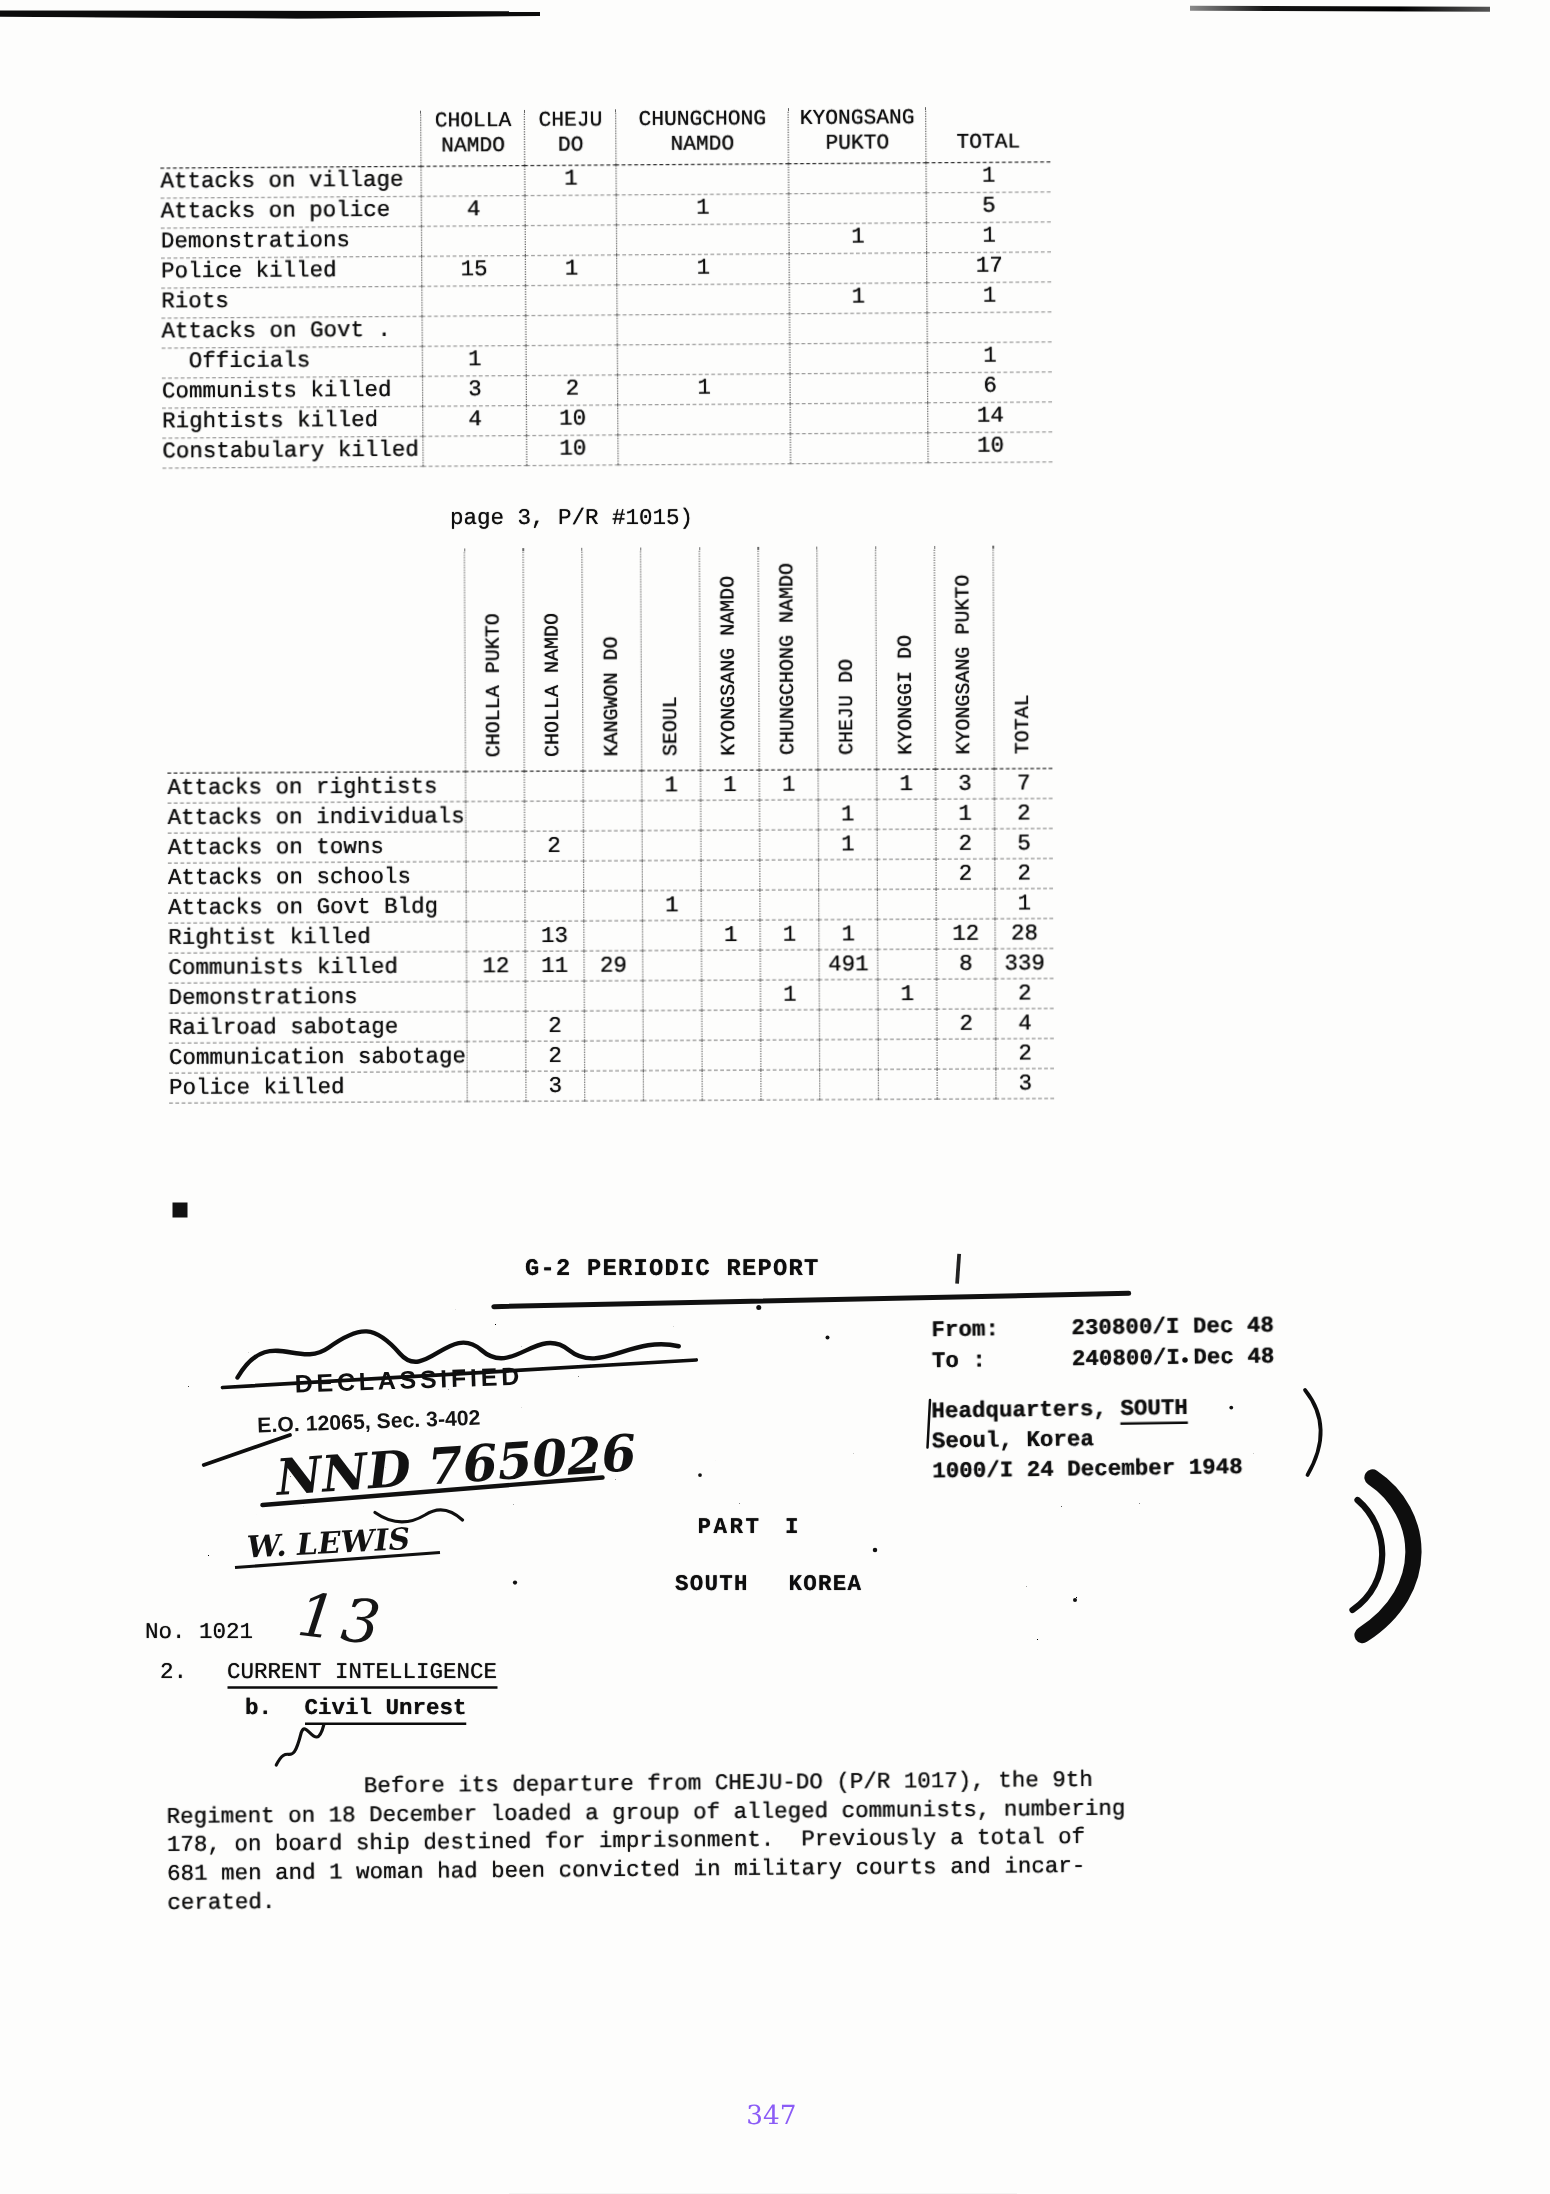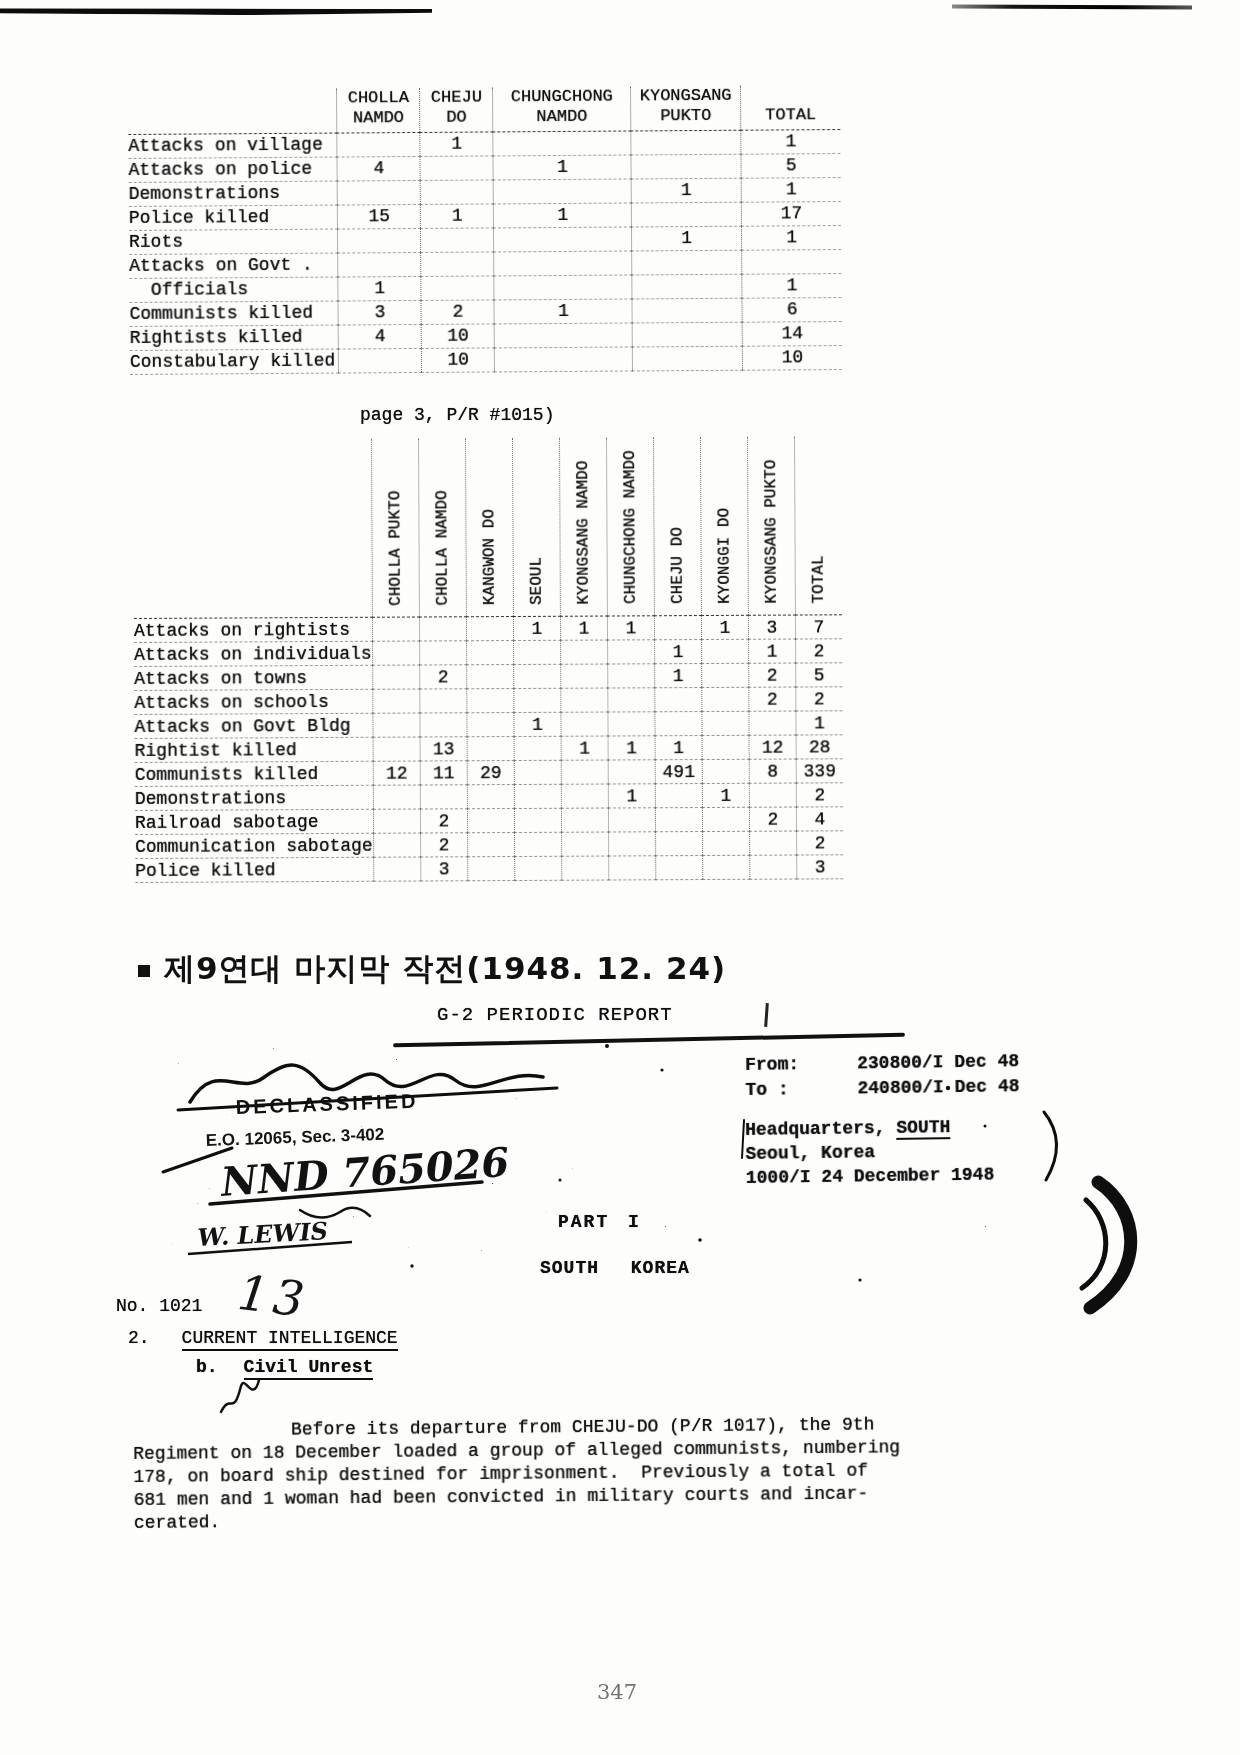--- a/index.html
+++ b/index.html
@@ -48,21 +48,21 @@
   .t2 .rowlabel{text-align:left;white-space:pre;width:238px;}
   .t2 thead tr{border-bottom:1px dashed #3a3a3a;}
   .t2 tbody tr{border-bottom:1px dashed rgba(70,70,70,.55);}
 
   
   .kr{position:absolute;left:138px;top:948px;font-family:"DejaVu Sans","Liberation Sans",sans-serif;
       font-size:31px;font-weight:600;color:#111;letter-spacing:1px;}
   .krbullet{display:inline-block;width:12px;height:12px;background:#111;margin-right:14px;vertical-align:middle;}
 
   
-  .g2title{position:absolute;left:420px;top:1004px;font-size:19px;font-weight:normal;letter-spacing:1px;margin-left:17px;}
+  .g2title{position:absolute;left:420px;top:1004px;font-size:19px;font-weight:bold;letter-spacing:1px;}
   .g2underline{position:absolute;left:393px;top:1038px;width:512px;height:4px;background:#111;
       transform:rotate(-1.2deg);border-radius:2px;}
   .g2tick{position:absolute;left:765px;top:1003px;width:3px;height:24px;background:#222;transform:rotate(4deg);}
 
   
   .fromto{position:absolute;left:745px;top:1053px;font-size:18px;line-height:25px;
       transform:rotate(-.8deg);transform-origin:left top;font-weight:bold;}
   .fromto .lbl{display:inline-block;width:112px;}
   .hqblock{position:absolute;left:745px;top:1118px;font-size:18px;line-height:24px;
       transform:rotate(-.8deg);transform-origin:left top;font-weight:bold;}
@@ -82,21 +82,21 @@
   .sec2p .num{margin-right:16px;}
   .uline2{border-bottom:2px solid #1b1b1b;padding-bottom:1px;}
   .boldish{font-weight:bold;}
 
   .checkmark{position:absolute;left:213px;top:1372px;}
 
   .para{position:absolute;left:133px;top:1420px;width:800px;font-size:18px;line-height:23px;
       white-space:pre;transform:rotate(-.5deg);transform-origin:left top;}
   .para div:first-child{text-indent:158px;}
 
-  .pagenum{position:absolute;left:597px;top:1680px;font-family:"DejaVu Serif",serif;font-size:21px;color:#737373;}
+  .pagenum{position:absolute;left:597px;top:1680px;font-family:"DejaVu Serif",serif;font-size:21px;color:#8b5cf6;}
 
   .stampband{position:absolute;left:0;top:1030px;}
 </style>
 </head>
 <body>
 
 <div class="sheet">
 
   <div class="streak streak-left"></div>
   <div class="streak streak-right"></div>
@@ -355,21 +355,21 @@
           <td></td>
           <td></td>
           <td></td>
           <td></td>
           <td>3</td>
         </tr>
       </tbody>
     </table>
 
   <div class="kr">
-    <span class="krbullet"></span><span>제9연대 마지막 작전(1948. 12. 24)</span>
+    <span class="krbullet"></span>
   </div>
 
   <div class="g2title typed">G-2 PERIODIC REPORT</div>
   <div class="g2underline"></div>
   <div class="g2tick"></div>
 
   <svg class="stampband" width="1240" height="310" viewBox="0 0 1240 310">
     <defs>
       <filter id="spk1" filterUnits="userSpaceOnUse" x="130" y="8" width="445" height="215">
         <feTurbulence type="fractalNoise" baseFrequency="0.75" numOctaves="2" seed="7"></feTurbulence>

